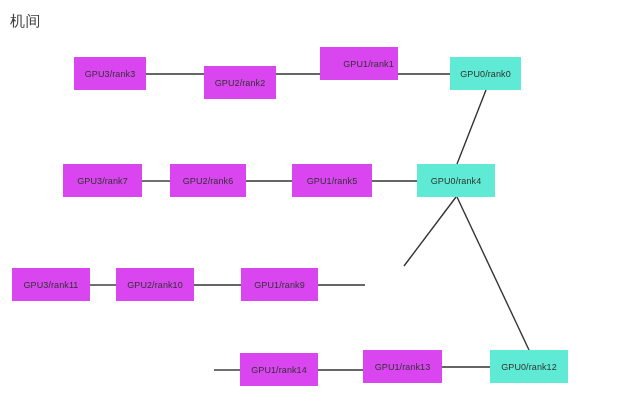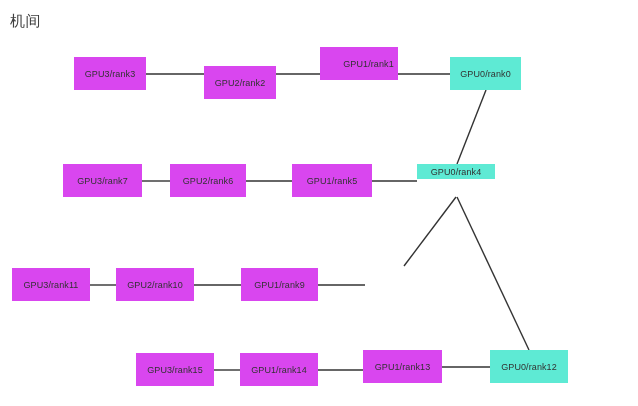--- a/index.html
+++ b/index.html
@@ -103,34 +103,31 @@
       </div>
       <div class="node node-blue" style="left: 63px; top: 164px; width: 79px; height: 33px;">
         <span>GPU3/rank7</span>
       </div>
       <div class="node node-blue" style="left: 170px; top: 164px; width: 76px; height: 33px;">
         <span>GPU2/rank6</span>
       </div>
       <div class="node node-blue" style="left: 292px; top: 164px; width: 80px; height: 33px;">
         <span>GPU1/rank5</span>
       </div>
-      <div class="node node-green" style="left: 417px; top: 164px; width: 78px; height: 15px;">
+      <div class="node node-green" style="left: 417px; top: 164px; width: 78px; height: 33px;">
         <span>GPU0/rank4</span>
       </div>
       <div class="node node-blue" style="left: 12px; top: 268px; width: 78px; height: 33px;">
         <span>GPU3/rank11</span>
       </div>
       <div class="node node-blue" style="left: 116px; top: 268px; width: 78px; height: 33px;">
         <span>GPU2/rank10</span>
       </div>
       <div class="node node-blue" style="left: 241px; top: 268px; width: 77px; height: 33px;">
         <span>GPU1/rank9</span>
-      </div>
-      <div class="node node-blue" style="left: 136px; top: 353px; width: 78px; height: 33px;">
-        <span>GPU3/rank15</span>
       </div>
       <div class="node node-blue" style="left: 240px; top: 353px; width: 78px; height: 33px;">
         <span>GPU1/rank14</span>
       </div>
       <div class="node node-blue" style="left: 363px; top: 350px; width: 79px; height: 33px;">
         <span>GPU1/rank13</span>
       </div>
       <div class="node node-green" style="left: 490px; top: 350px; width: 78px; height: 33px;">
         <span>GPU0/rank12</span>
       </div>

